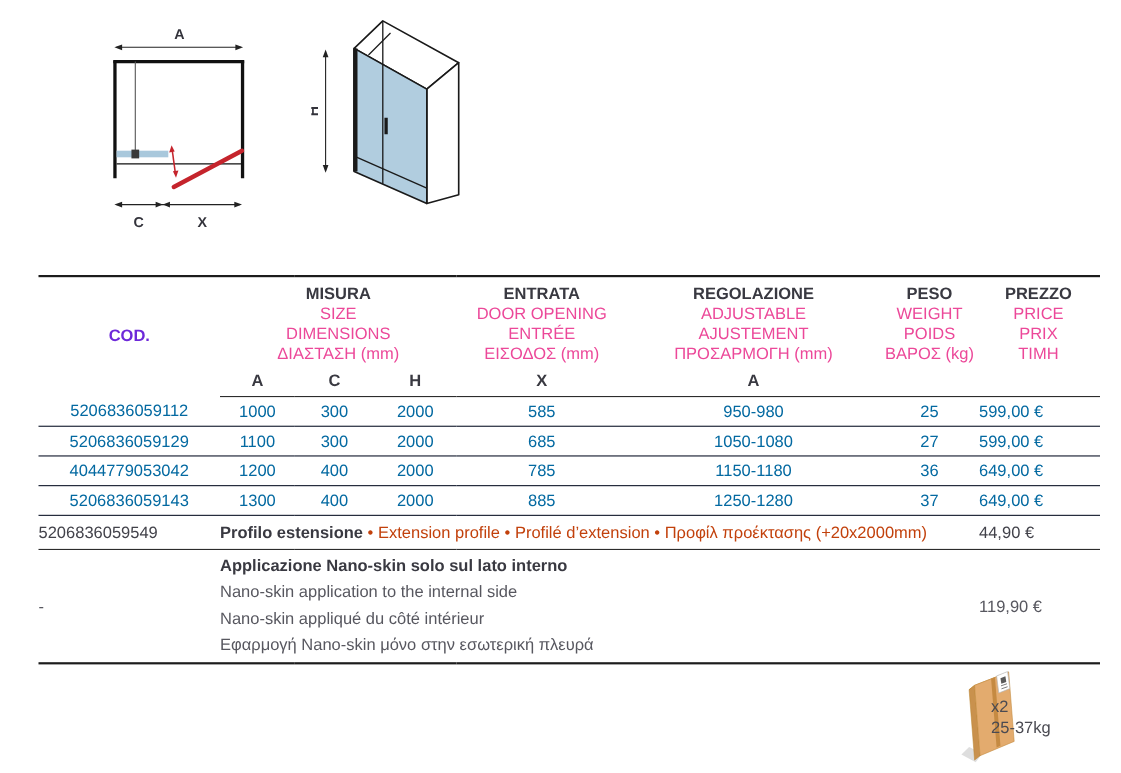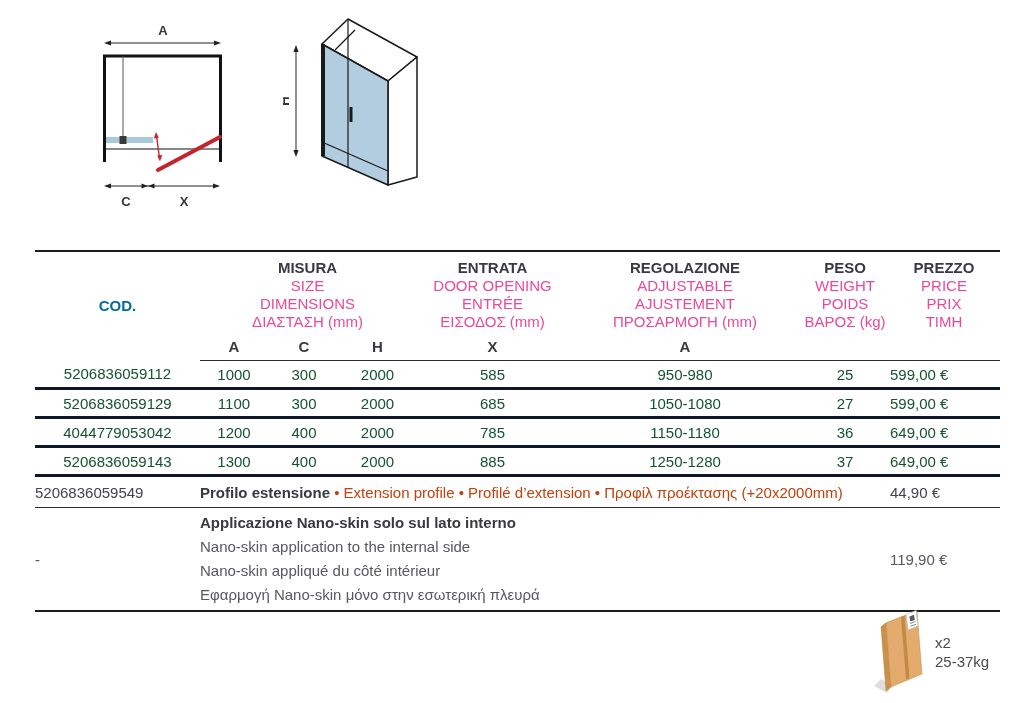--- a/index.html
+++ b/index.html
@@ -28,37 +28,37 @@
   .ptable col.c-x{width:155px;}
   .ptable col.c-adj{width:230px;}
   .ptable col.c-peso{width:90px;}
   .ptable col.c-prezzo{width:110px;}
 
   .ptable th,.ptable td{padding:0;font-size:15px;font-weight:normal;}
   .header-row th{height:86px;vertical-align:middle;text-align:center;line-height:18px;}
   .header-row th.right{text-align:center;padding-right:2px;}
   .hl-main{font-weight:bold;color:#393941;}
   .hl-sub{color:#ec4899;}
-  .cod-head{font-weight:bold;color:#0369a1;text-align:center;}
+  .cod-head{font-weight:bold;color:#6d28d9;text-align:center;}
   .subheader-row th{height:22px;vertical-align:top;text-align:center;
     font-weight:bold;color:#393941;border-bottom:1px solid #2c2c2c;}
-  tbody tr.data td{height:26px;border-bottom:3px solid #0f172a;
-    text-align:center;color:#14532d;vertical-align:middle;}
+  tbody tr.data td{height:26px;border-bottom:1px solid #0f172a;
+    text-align:center;color:#0369a1;vertical-align:middle;}
   tbody tr.data td.price,.price{text-align:left;padding-right:2px !important;}
   tr.ext td{height:30px;border-bottom:1px solid #2c2c2c;vertical-align:middle;color:#42424a;}
   tr.ext td.code,tr.nano td.code{}
   tr.ext td.desc{text-align:left;}
   .bold-dark{font-weight:bold;color:#393941;margin-top:30px;}
   .rest-gray{color:#c2410c;}
   tr.nano td{height:102px;vertical-align:middle;color:#57575f;}
   tr.nano .nano-lines div{line-height:24px;text-align:left;}
   tr.nano .nano-lines div:first-child{font-weight:bold;color:#393941;}
 
   
-  .pkg-text{position:absolute;left:935px;top:633px;font-size:15px;color:#4a4a52;line-height:19px;}
+  .pkg-text{position:absolute;left:901px;top:633px;font-size:15px;color:#4a4a52;line-height:19px;}
 </style>
 </head>
 <body>
 
 <div class="page">
 
   <svg class="diag diag-top" width="135" height="192" viewBox="0 0 135 192">
 
     <text x="68" y="17" text-anchor="middle" font-size="13" font-weight="bold" fill="#33333b">A</text>
     <g stroke="#222" fill="#222">

